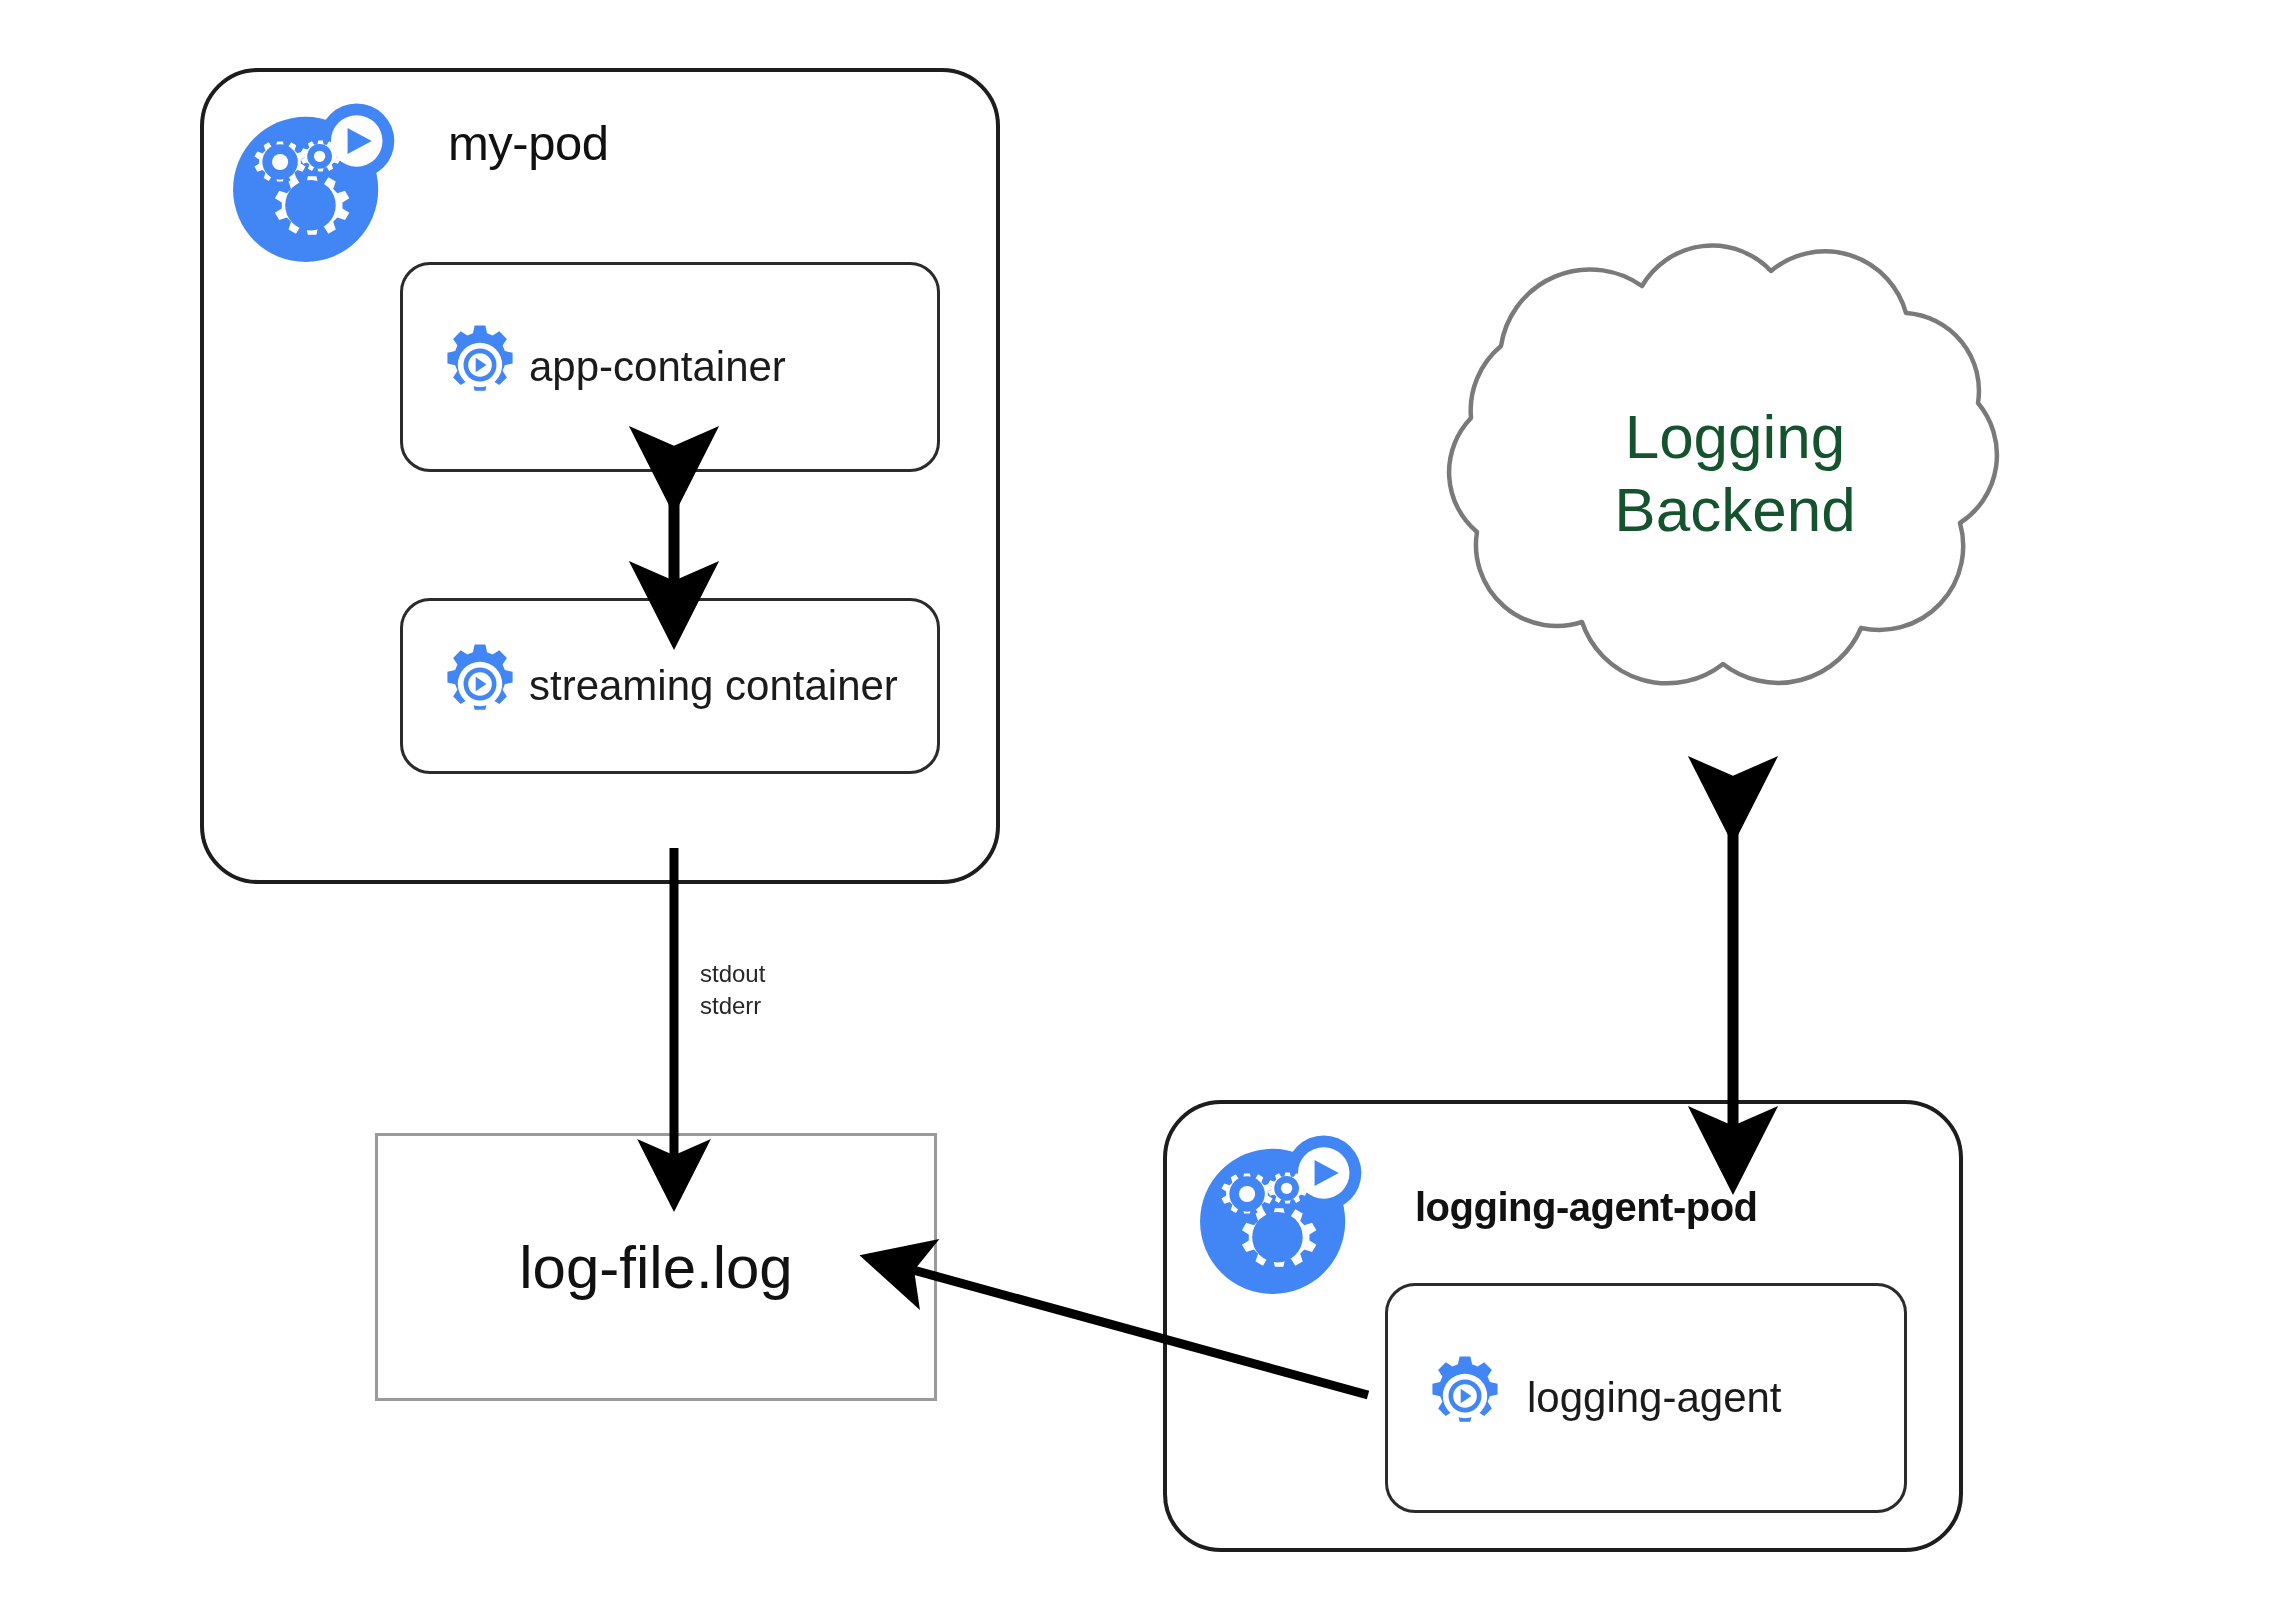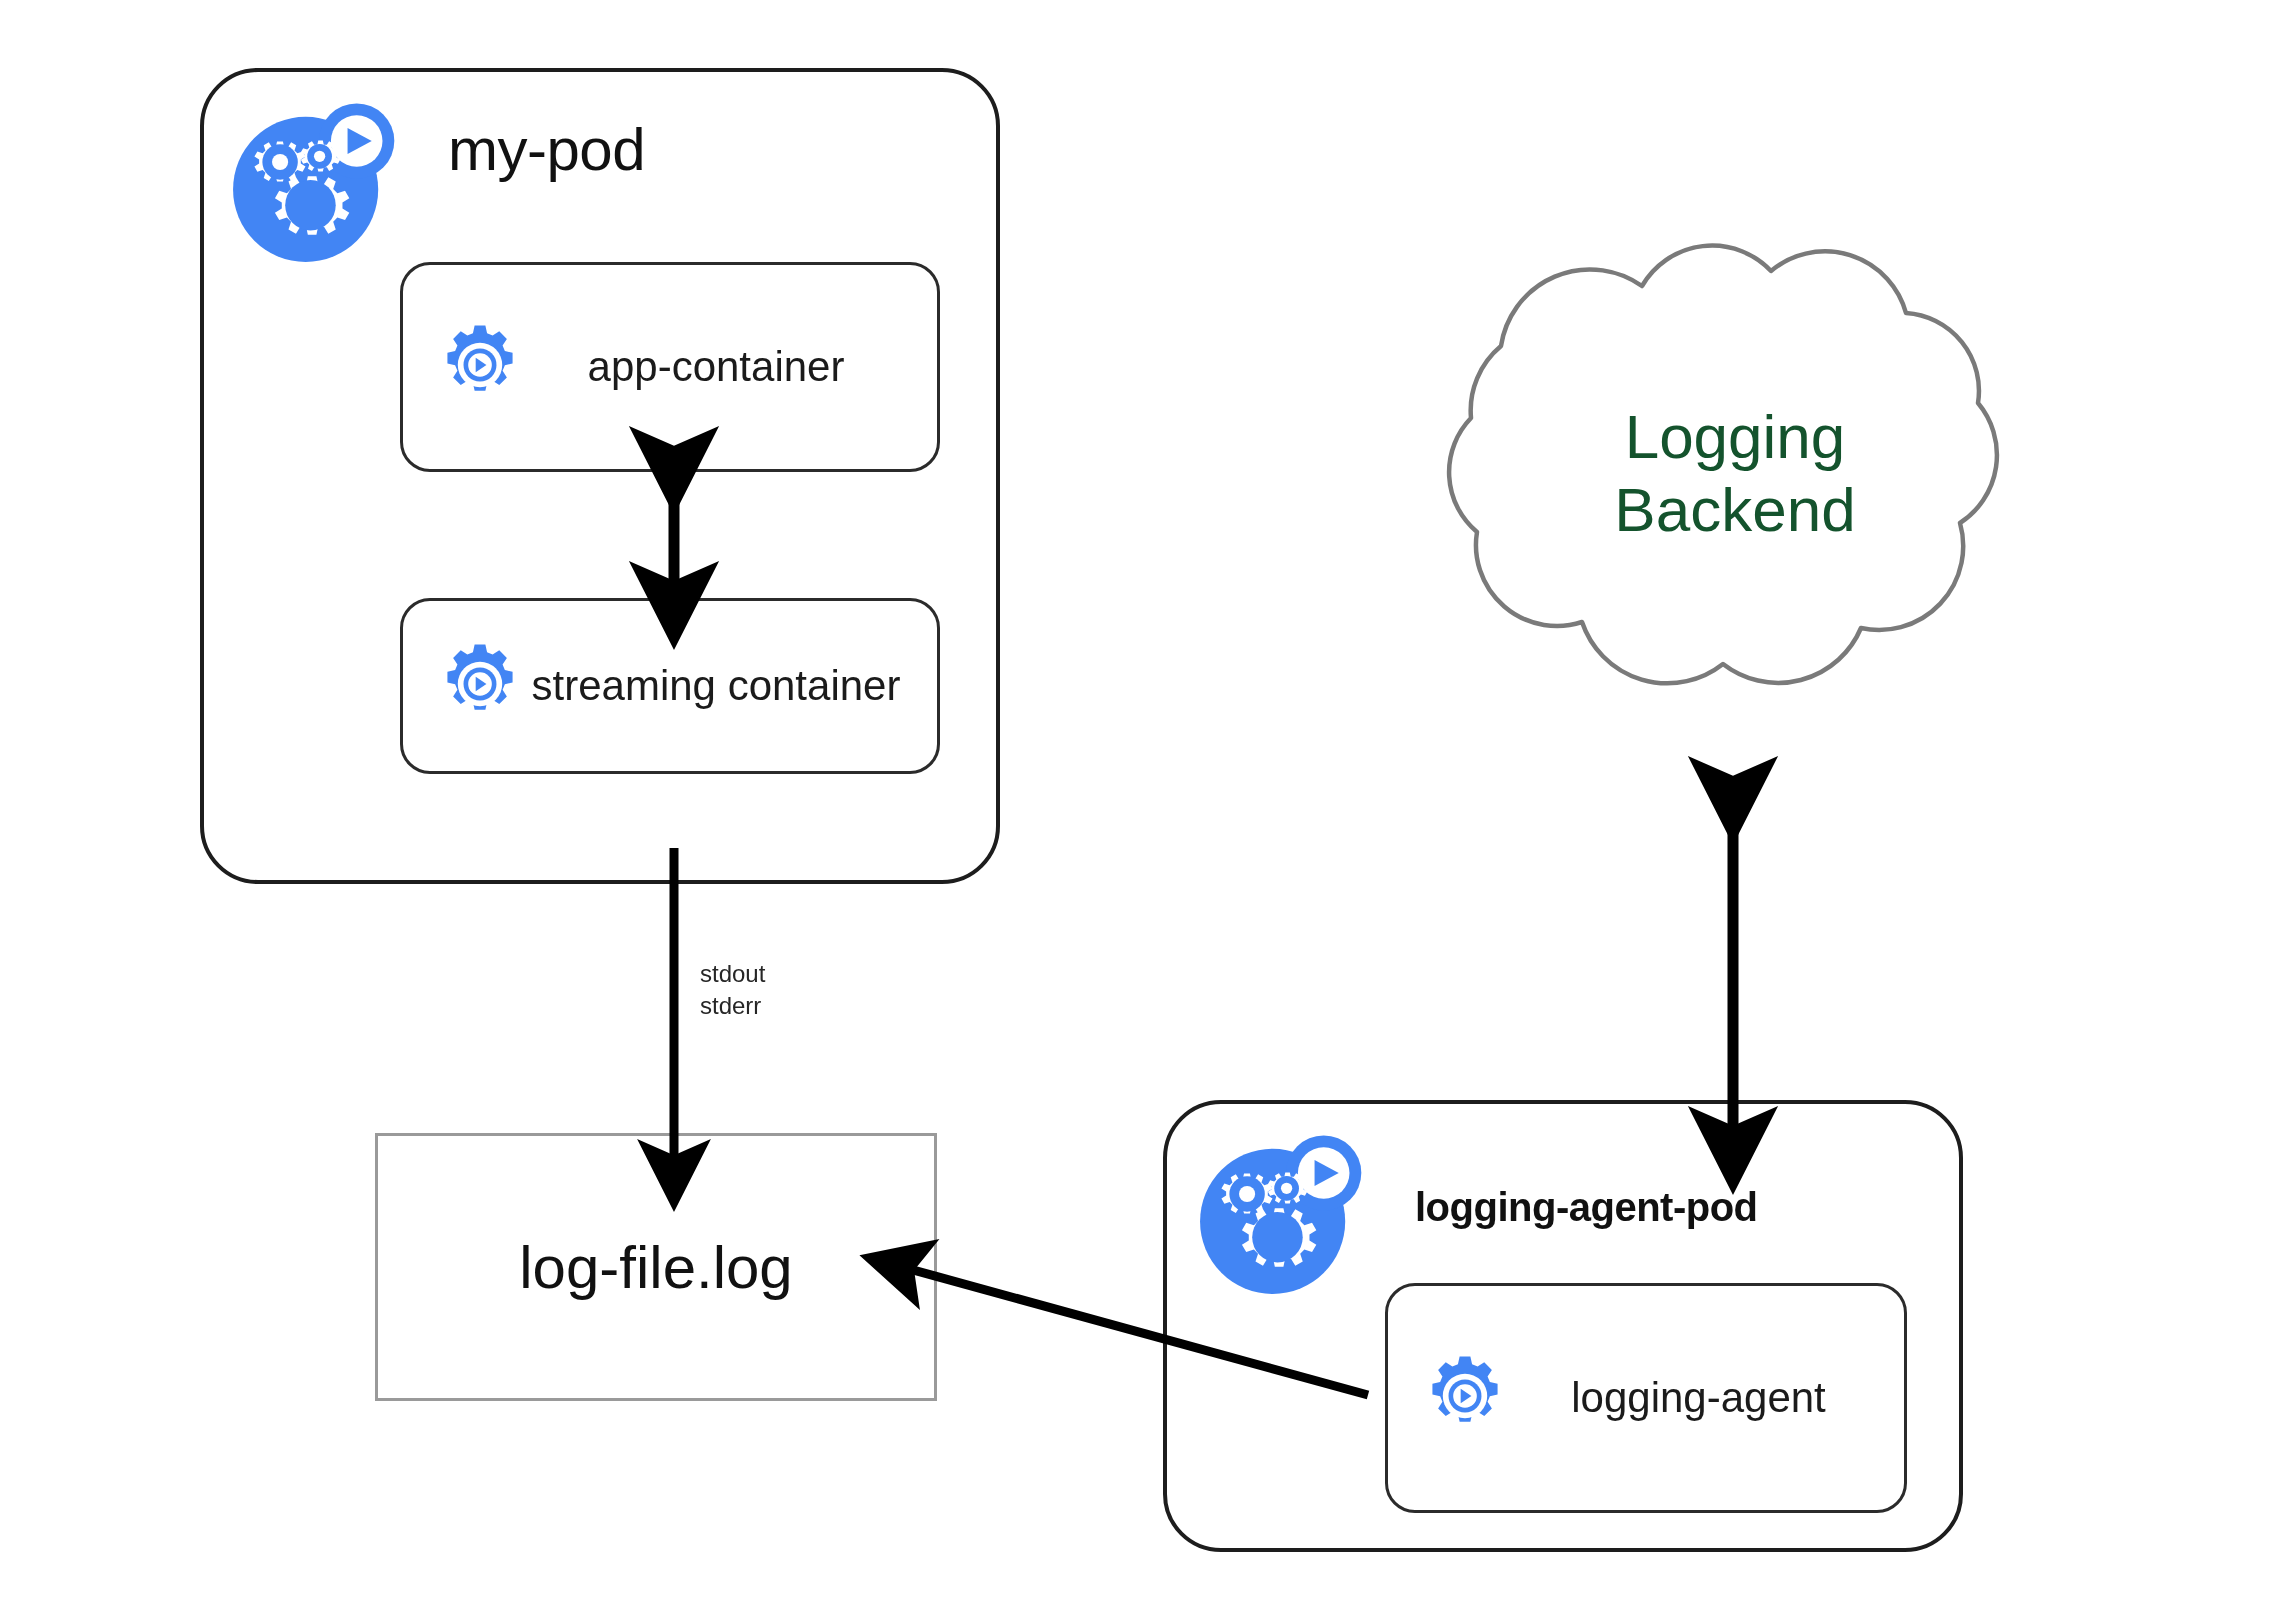--- a/index.html
+++ b/index.html
@@ -54,36 +54,36 @@
     box-sizing: border-box;
     z-index: 3;
     display: flex;
     align-items: center;
     justify-content: center;
   }
 
   
   .pod-title {
     position: absolute;
-    font-size: 60px;
+    font-size: 49px;
     line-height: 1.05;
     letter-spacing: -0.5px;
     color: #111111;
     white-space: nowrap;
     z-index: 6;
   }
   .pod-title.small {
     font-size: 40px;
     font-weight: bold;
   }
   .container-label {
     font-size: 42px;
     line-height: 1.22;
     color: #1b1b1b;
-    text-align: center;
+    text-align: left;
     flex: 1;
     padding-right: 34px;
   }
   .file-label {
     font-size: 60px;
     color: #111111;
     white-space: nowrap;
   }
   .cloud-label {
     position: absolute;

